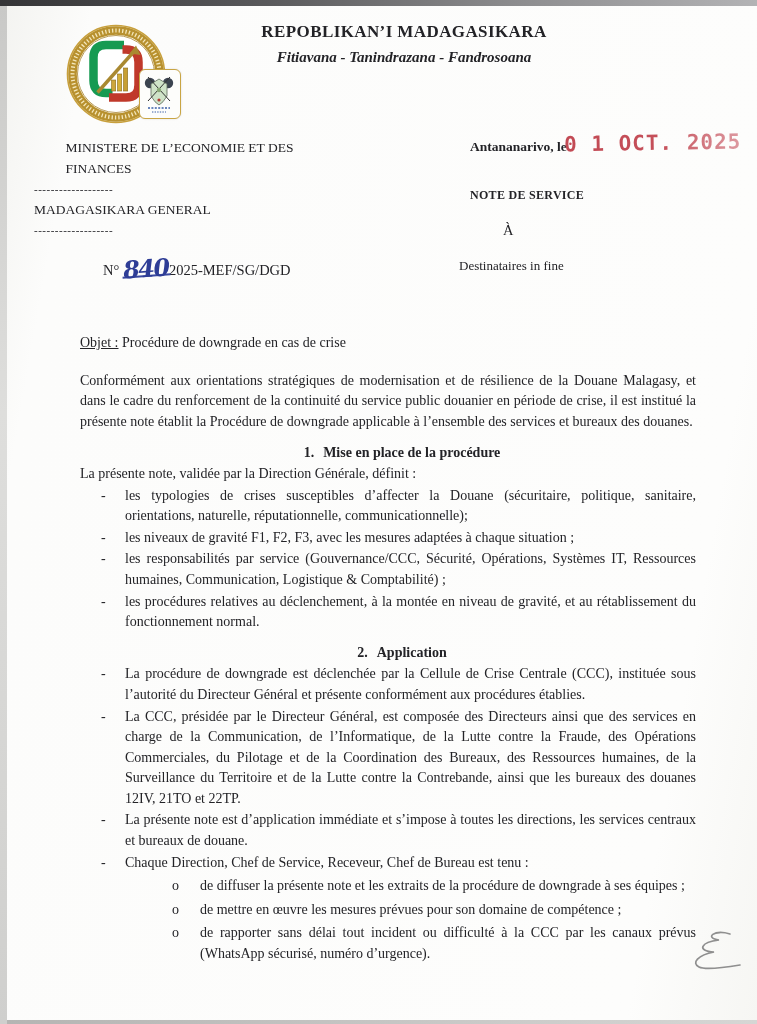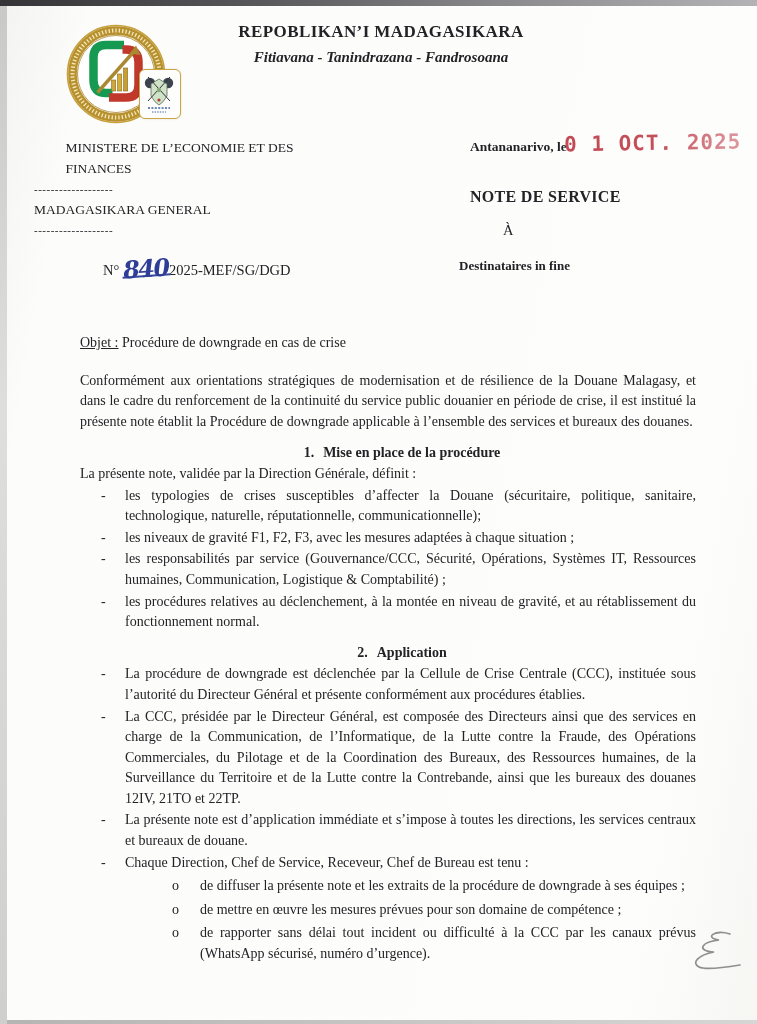--- a/index.html
+++ b/index.html
@@ -14,42 +14,42 @@
   .edge-left{position:absolute;top:6px;left:0;width:7px;bottom:0;
     background:linear-gradient(180deg,#c9c9c7,#dededc 40%,#cfcfcd);z-index:5;}
   .edge-bottom{position:absolute;bottom:0;left:7px;right:0;height:4px;
     background:linear-gradient(90deg,#b5b5b3,#d6d6d4);z-index:5;}
 
   
   .logo{position:absolute;left:66px;top:24px;width:100px;height:100px;}
   .customs-badge{position:absolute;left:139px;top:69px;width:40px;height:48px;
     background:#fdfdfb;border:1px solid #c9a544;border-radius:6px;z-index:3;
     box-shadow:0 0 2px rgba(0,0,0,.15);}
-  .title-block{position:absolute;left:181px;top:22px;width:400px;text-align:center;}
+  .title-block{position:absolute;left:204px;top:22px;width:400px;text-align:center;}
   .republic-title{font-size:17px;font-weight:700;letter-spacing:.4px;}
   .motto{font-size:15px;font-style:italic;font-weight:600;margin-top:7px;}
 
   
   .letterhead{position:absolute;left:34px;top:138px;width:348px;text-align:left;
     font-size:13.5px;line-height:1.55;}
   .ministry{width:285px;margin:0 auto;}
   .divider{font-size:11px;letter-spacing:.5px;color:#3a3a3e;line-height:1;margin:4px 0 5px 0;
     font-weight:700;}
 
   
   .place-date{position:absolute;left:470px;top:139px;font-weight:700;
     font-size:13.5px;}
   .stamp{position:absolute;left:564px;top:131px;font-family:"DejaVu Sans Mono",monospace;
     font-weight:700;font-size:21px;letter-spacing:1px;transform:rotate(-1deg);
     background:linear-gradient(90deg,#c24a54 0%,#c5505a 55%,#dd9aa1 100%);
     -webkit-background-clip:text;background-clip:text;color:transparent;}
-  .doc-type{position:absolute;left:470px;top:188px;font-weight:700;font-size:16px;
+  .doc-type{position:absolute;left:470px;top:188px;font-weight:700;font-size:12px;
     letter-spacing:.3px;}
   .addressee{position:absolute;left:503px;top:222px;font-size:14.5px;}
-  .recipients{position:absolute;left:459px;top:258px;font-size:13px;font-weight:bold;}
+  .recipients{position:absolute;left:459px;top:258px;font-size:13px;}
 
   
   .reference{position:absolute;left:103px;top:262px;font-size:14.5px;}
   .hand-number{display:inline-block;font-style:italic;color:#2e3d96;font-size:24px;
     line-height:10px;transform:rotate(-4deg) translateY(2px);letter-spacing:-1.5px;
     border-bottom:2px solid #3a49a0;padding:0 1px 1px 1px;margin:0 -1px 0 3px;
     font-family:"DejaVu Serif",serif;font-weight:600;}
 
   
   .body{position:absolute;left:80px;top:333px;width:616px;font-size:14px;
@@ -142,21 +142,21 @@
     <div class="intro">Conformément aux orientations stratégiques de modernisation et de résilience de la Douane Malagasy, et dans le cadre du renforcement de la continuité du service public douanier en période de crise, il est institué la présente note établit la Procédure de downgrade applicable à l’ensemble des services et bureaux des douanes.</div>
 
     <div class="section-heading">
       <span class="section-number">1.</span><span>Mise en place de la procédure</span>
     </div>
     <div>La présente note, validée par la Direction Générale, définit :</div>
 
     <ul class="dash-list">
       <li>
         <span class="marker">-</span>
-        <span>les typologies de crises susceptibles d’affecter la Douane (sécuritaire, politique, sanitaire, technologique, naturelle, réputationnelle, communicationnelle);</span>
+        <span>les typologies de crises susceptibles d’affecter la Douane (sécuritaire, politique, sanitaire, orientations, naturelle, réputationnelle, communicationnelle);</span>
       </li>
       <li>
         <span class="marker">-</span>
         <span>les niveaux de gravité F1, F2, F3, avec les mesures adaptées à chaque situation ;</span>
       </li>
       <li>
         <span class="marker">-</span>
         <span>les responsabilités par service (Gouvernance/CCC, Sécurité, Opérations, Systèmes IT, Ressources humaines, Communication, Logistique &amp; Comptabilité) ;</span>
       </li>
       <li>

